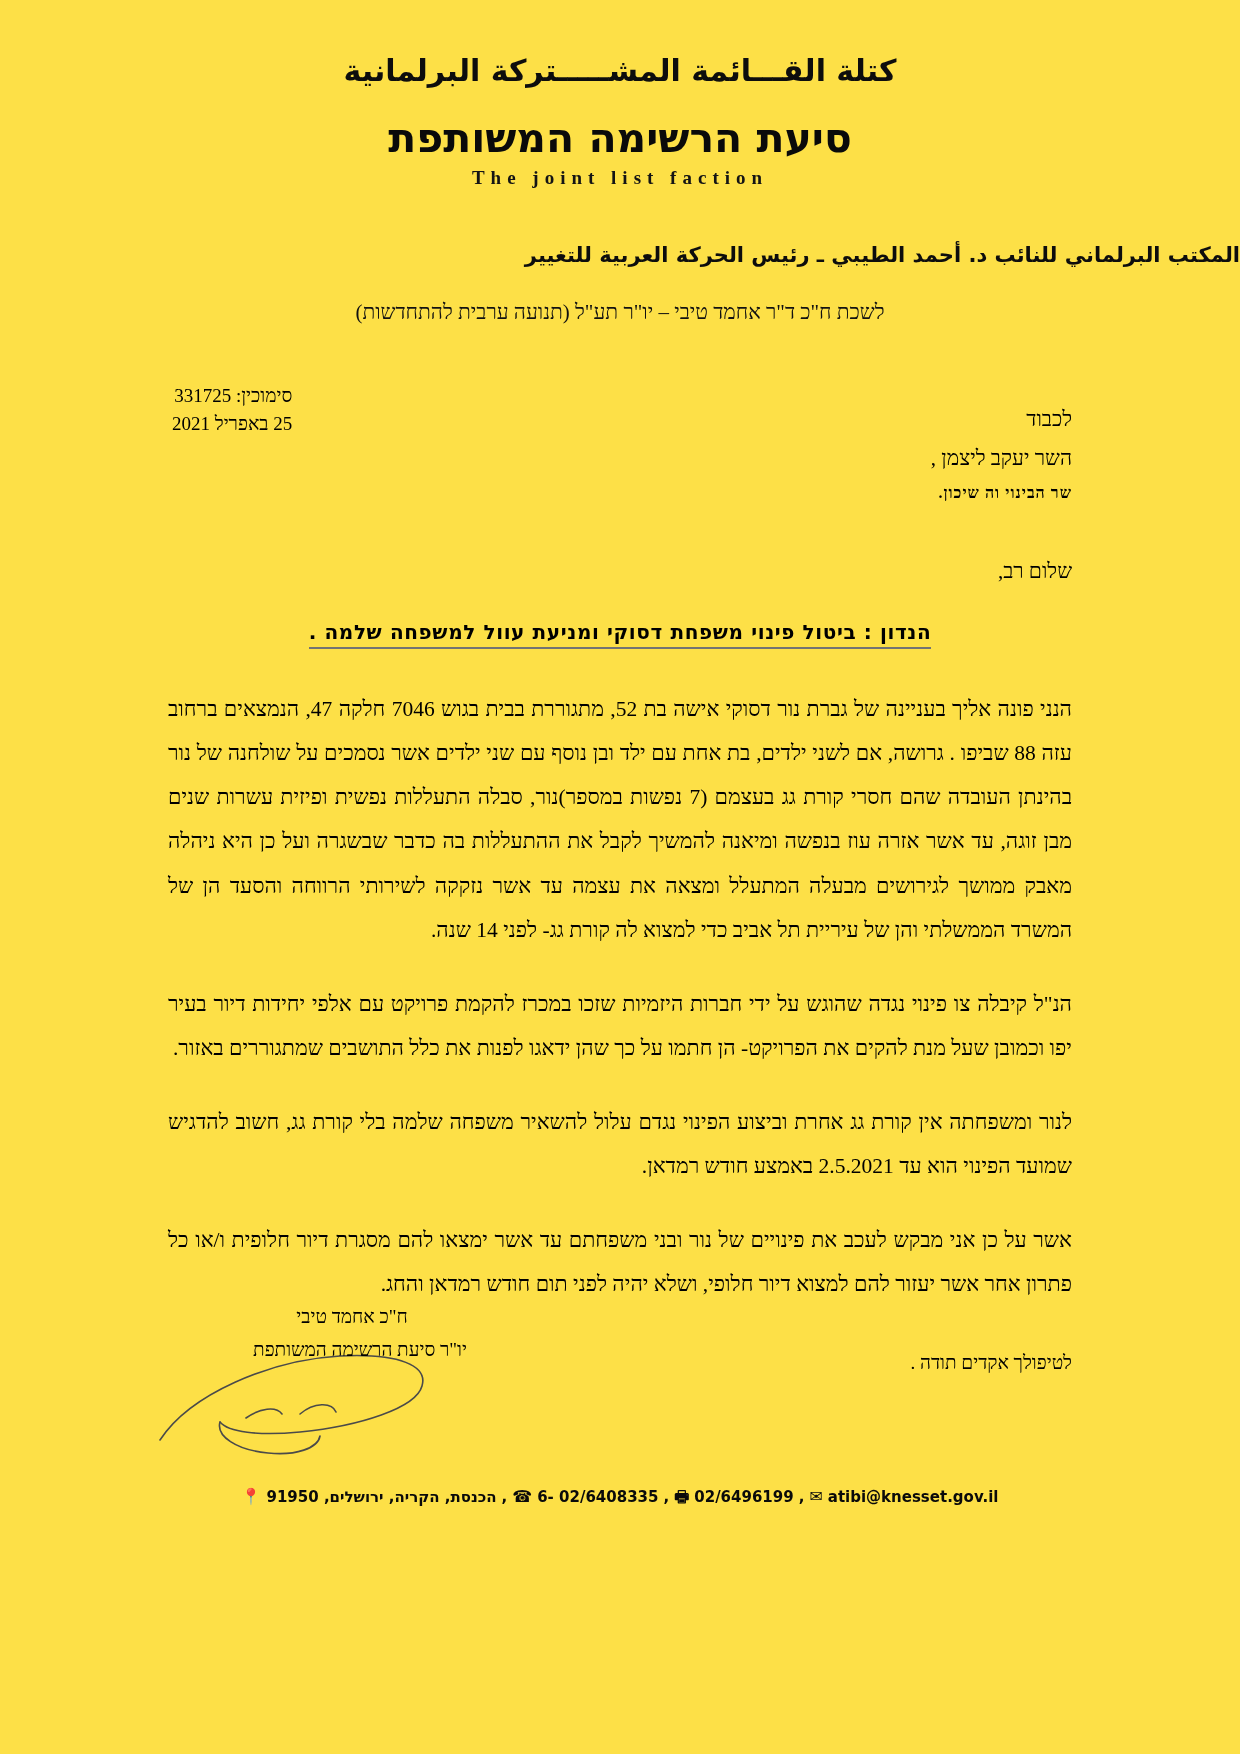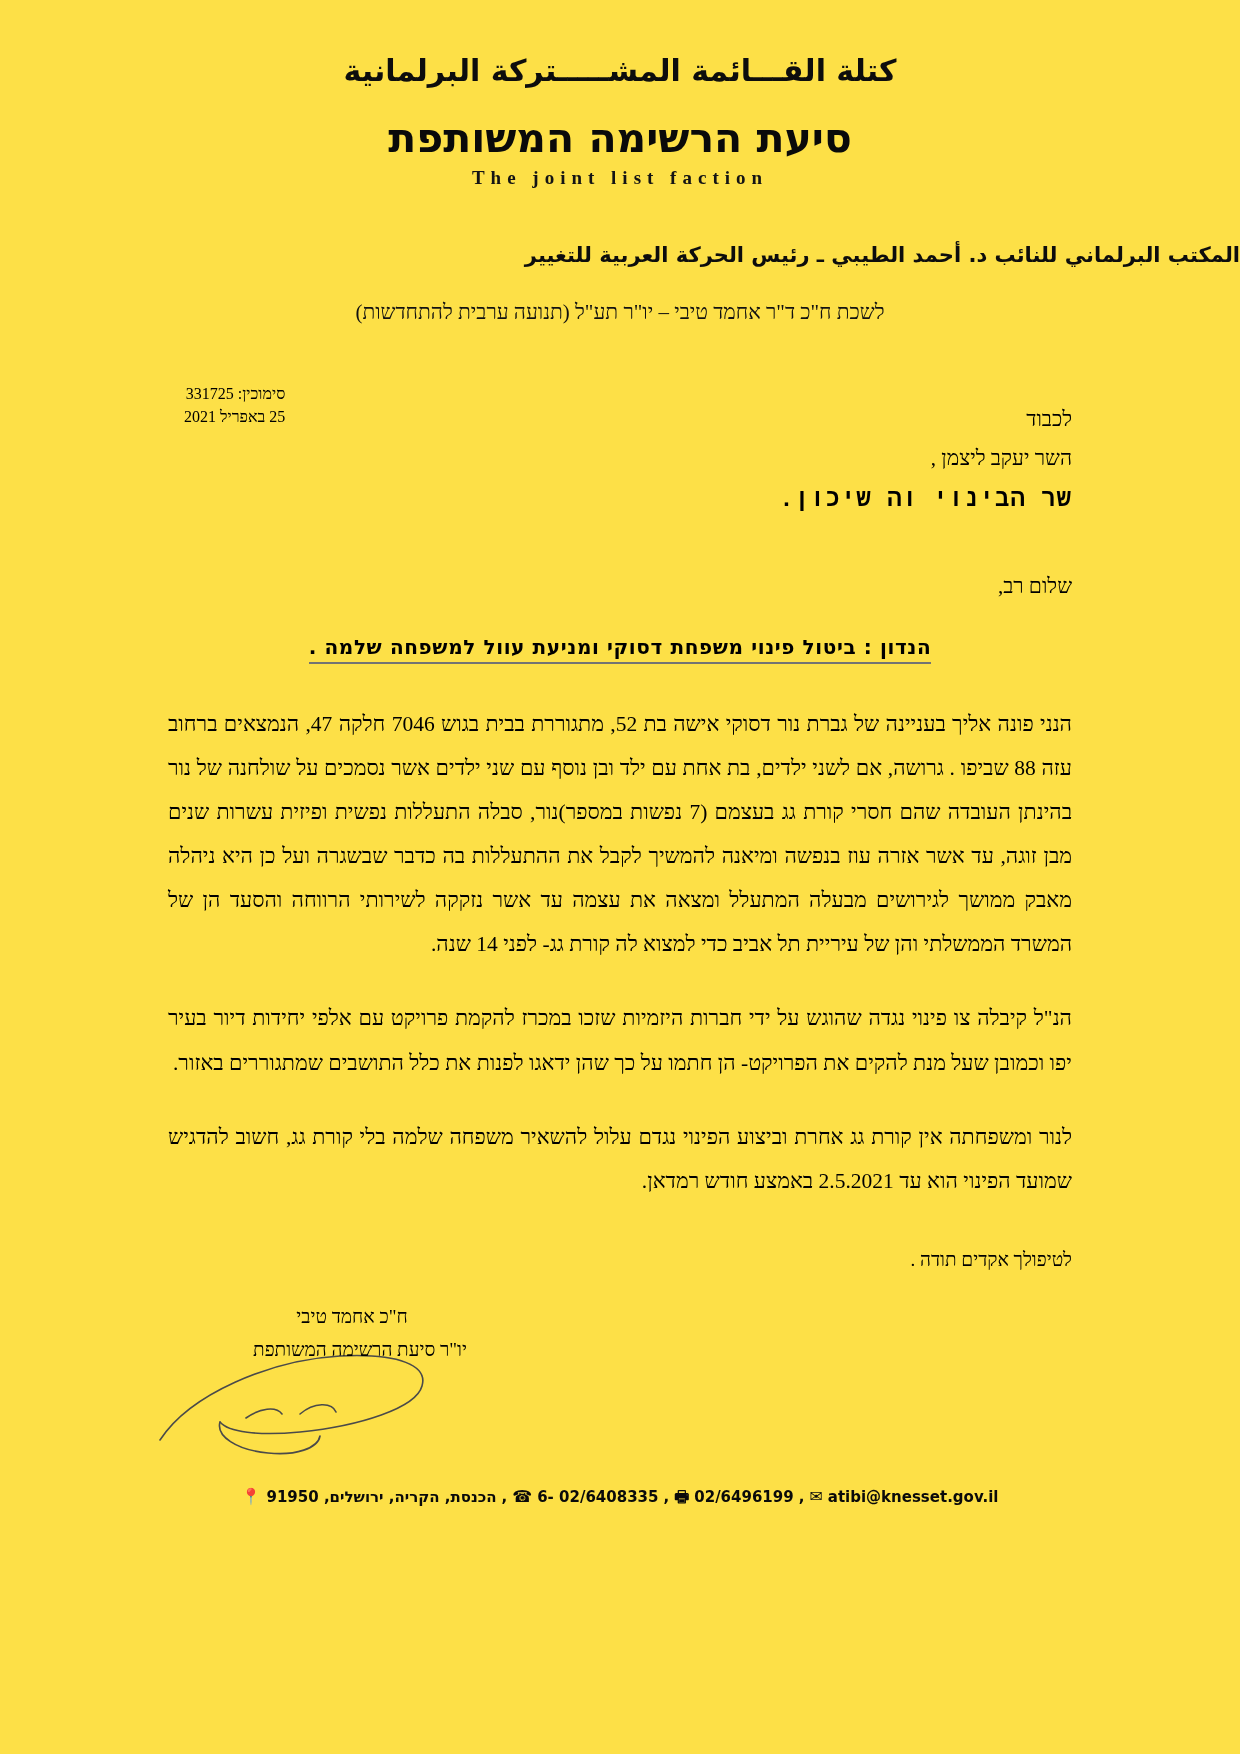--- a/index.html
+++ b/index.html
@@ -69,49 +69,49 @@
     font-family: "Liberation Serif", "DejaVu Serif", serif;
     font-size: 21px;
     direction: rtl;
     margin-top: 33px;
     color: #111;
   }
 
   
   .refblock {
     position: absolute;
-    left: 184px;
+    left: 172px;
     top: 382px;
     direction: rtl;
     text-align: right;
     font-family: "Liberation Serif", "DejaVu Serif", serif;
-    font-size: 16px;
+    font-size: 19px;
     line-height: 1.45;
   }
 
   
   .sheet {
     position: absolute;
     top: 400px;
     right: 168px;
     left: 168px;
     direction: rtl;
   }
 
   .addressee {
     text-align: right;
     font-family: "Liberation Serif", "DejaVu Serif", serif;
     font-size: 21px;
     line-height: 1.85;
     margin-top: 0;
   }
   .addressee .strong {
-    font-family: Liberation Mono, monospace;
-    font-weight: 700;
-    font-size: 24px;
+    font-family: Liberation Serif, serif;
+    font-weight: 700;
+    font-size: 16px;
     letter-spacing: 1px;
   }
 
   .greeting {
     text-align: right;
     font-size: 21px;
     margin-top: 52px;
   }
 
   .subject {
@@ -230,20 +230,21 @@
 
     <div class="greeting">שלום רב,</div>
 
     <div class="subject">
       <span>הנדון : ביטול פינוי משפחת דסוקי ומניעת עוול למשפחה שלמה .</span>
     </div>
 
     <p class="para p1">הנני פונה אליך בעניינה של גברת נור דסוקי אישה בת 52, מתגוררת בבית  בגוש 7046 חלקה 47, הנמצאים ברחוב עזה 88 שביפו  . גרושה, אם לשני ילדים, בת אחת עם ילד ובן נוסף עם שני ילדים אשר נסמכים על שולחנה של נור בהינתן העובדה שהם חסרי קורת גג בעצמם (7 נפשות במספר)נור, סבלה התעללות נפשית ופיזית עשרות שנים מבן זוגה, עד אשר אזרה עוז  בנפשה ומיאנה להמשיך לקבל את ההתעללות בה כדבר שבשגרה ועל כן היא ניהלה מאבק ממושך לגירושים מבעלה המתעלל ומצאה את עצמה עד אשר נזקקה לשירותי הרווחה והסעד הן של המשרד הממשלתי והן של עיריית תל אביב כדי למצוא לה קורת גג- לפני 14 שנה.</p>
     <p class="para">הנ"ל קיבלה צו פינוי נגדה שהוגש על ידי חברות היזמיות שזכו  במכרז להקמת פרויקט עם אלפי יחידות דיור בעיר יפו וכמובן שעל מנת להקים את הפרויקט- הן חתמו על כך שהן ידאגו לפנות את כלל התושבים שמתגוררים באזור.</p>
     <p class="para">לנור ומשפחתה אין קורת גג אחרת וביצוע הפינוי נגדם עלול להשאיר משפחה שלמה בלי קורת גג, חשוב להדגיש שמועד הפינוי הוא עד 2.5.2021 באמצע חודש רמדאן.</p>
+    <p class="para">אשר על כן אני מבקש לעכב את פינויים של נור ובני משפחתם עד אשר ימצאו להם מסגרת דיור חלופית ו/או כל פתרון אחר אשר יעזור להם למצוא דיור חלופי, ושלא יהיה לפני תום חודש רמדאן והחג.</p>
 
     <div class="thanks">לטיפולך אקדים תודה .</div>
   </div>
 
   <div class="sigwrap">
     <svg class="sig-svg" viewBox="0 0 420 150">
       <g fill="none" stroke="#4a4a4a" stroke-width="1.6" stroke-linecap="round">
         <path d="M10 118 C 40 72, 120 38, 190 34 C 250 31, 278 44, 272 64
                  C 266 86, 210 104, 150 110 C 108 114, 78 110, 70 100"></path>
         <path d="M70 100 C 66 114, 86 128, 118 131 C 146 134, 168 126, 170 114"></path>

